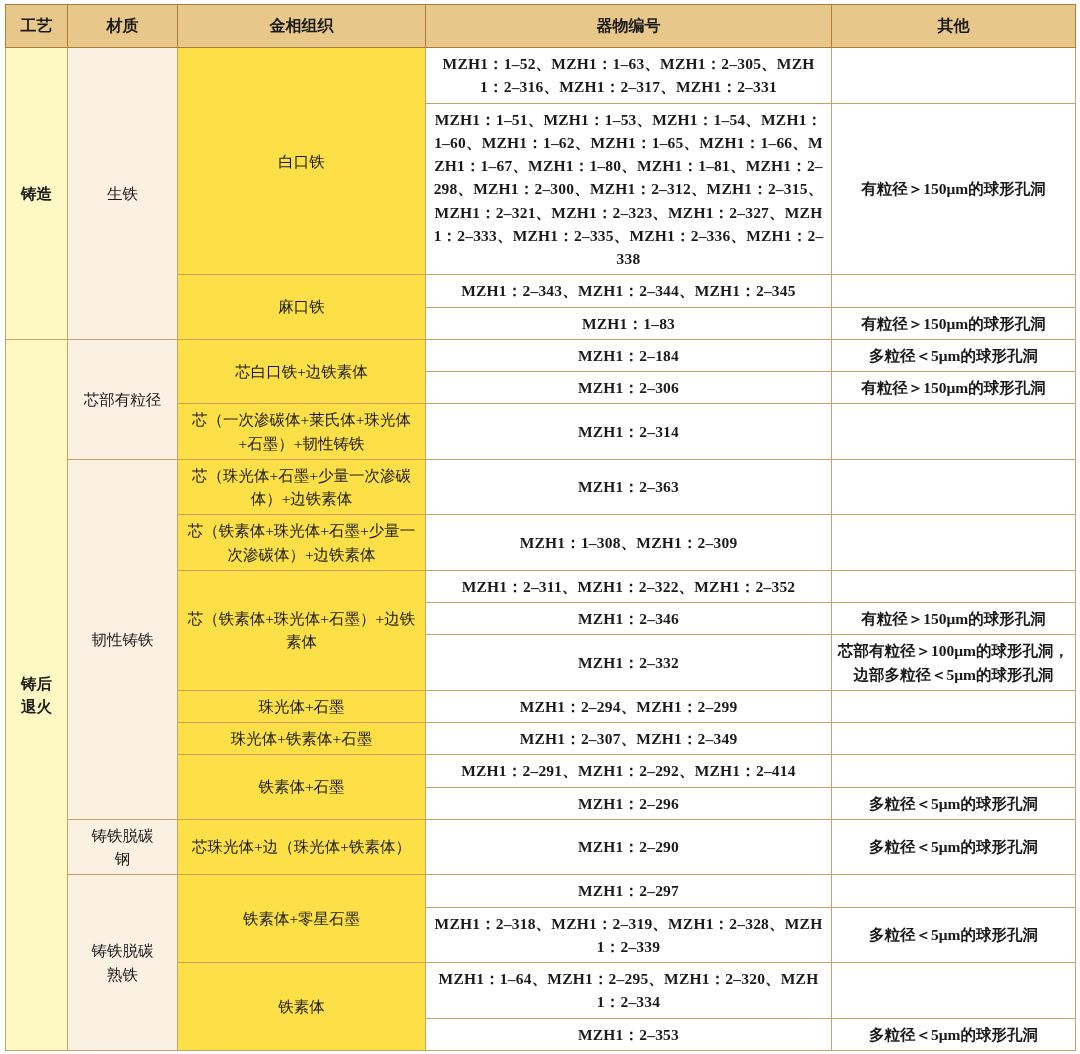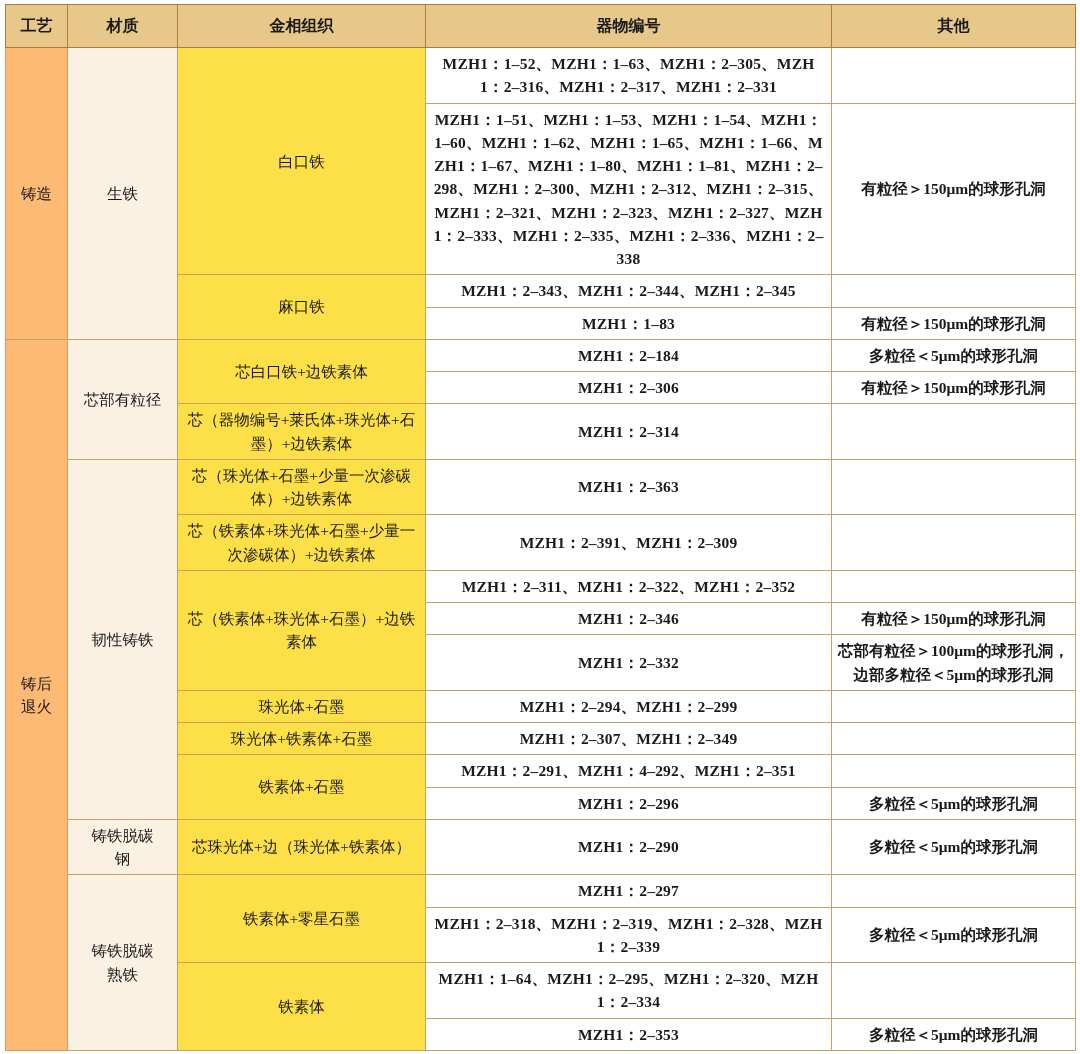--- a/index.html
+++ b/index.html
@@ -42,22 +42,22 @@
     word-break: break-all;
   }
   table.metal-table thead th {
     background: #e8c88a;
     font-weight: bold;
     height: 34px;
     border-color: #b07c35;
     font-size: 16px;
   }
   td.col-process {
-    background: #fdba74;
-    font-weight: normal;
+    background: #fef9c3;
+    font-weight: bold;
     font-size: 16px;
   }
   td.col-material {
     background: #faf1e3;
     font-size: 16px;
   }
   td.col-structure {
     background: #fde047;
     font-size: 15.5px;
   }
@@ -127,33 +127,33 @@
           <td class="col-material" rowspan="3">芯部有粒径</td>
           <td class="col-structure" rowspan="2">芯白口铁+边铁素体</td>
           <td class="col-ids">MZH1：2–184</td>
           <td class="col-other">多粒径＜5μm的球形孔洞</td>
         </tr>
         <tr>
           <td class="col-ids">MZH1：2–306</td>
           <td class="col-other">有粒径＞150μm的球形孔洞</td>
         </tr>
         <tr>
-          <td class="col-structure" rowspan="1">芯（器物编号+莱氏体+珠光体+石墨）+边铁素体</td>
+          <td class="col-structure" rowspan="1">芯（一次渗碳体+莱氏体+珠光体+石墨）+韧性铸铁</td>
           <td class="col-ids">MZH1：2–314</td>
           <td class="col-other"></td>
         </tr>
         <tr>
           <td class="col-material" rowspan="9">韧性铸铁</td>
           <td class="col-structure" rowspan="1">芯（珠光体+石墨+少量一次渗碳体）+边铁素体</td>
           <td class="col-ids">MZH1：2–363</td>
           <td class="col-other"></td>
         </tr>
         <tr>
           <td class="col-structure" rowspan="1">芯（铁素体+珠光体+石墨+少量一次渗碳体）+边铁素体</td>
-          <td class="col-ids">MZH1：2–391、MZH1：2–309</td>
+          <td class="col-ids">MZH1：1–308、MZH1：2–309</td>
           <td class="col-other"></td>
         </tr>
         <tr>
           <td class="col-structure" rowspan="3">芯（铁素体+珠光体+石墨）+边铁素体</td>
           <td class="col-ids">MZH1：2–311、MZH1：2–322、MZH1：2–352</td>
           <td class="col-other"></td>
         </tr>
         <tr>
           <td class="col-ids">MZH1：2–346</td>
           <td class="col-other">有粒径＞150μm的球形孔洞</td>
@@ -167,21 +167,21 @@
           <td class="col-ids">MZH1：2–294、MZH1：2–299</td>
           <td class="col-other"></td>
         </tr>
         <tr>
           <td class="col-structure" rowspan="1">珠光体+铁素体+石墨</td>
           <td class="col-ids">MZH1：2–307、MZH1：2–349</td>
           <td class="col-other"></td>
         </tr>
         <tr>
           <td class="col-structure" rowspan="2">铁素体+石墨</td>
-          <td class="col-ids">MZH1：2–291、MZH1：4–292、MZH1：2–351</td>
+          <td class="col-ids">MZH1：2–291、MZH1：2–292、MZH1：2–414</td>
           <td class="col-other"></td>
         </tr>
         <tr>
           <td class="col-ids">MZH1：2–296</td>
           <td class="col-other">多粒径＜5μm的球形孔洞</td>
         </tr>
         <tr>
           <td class="col-material" rowspan="1">
             <div>铸铁脱碳</div>
             <div>钢</div>

